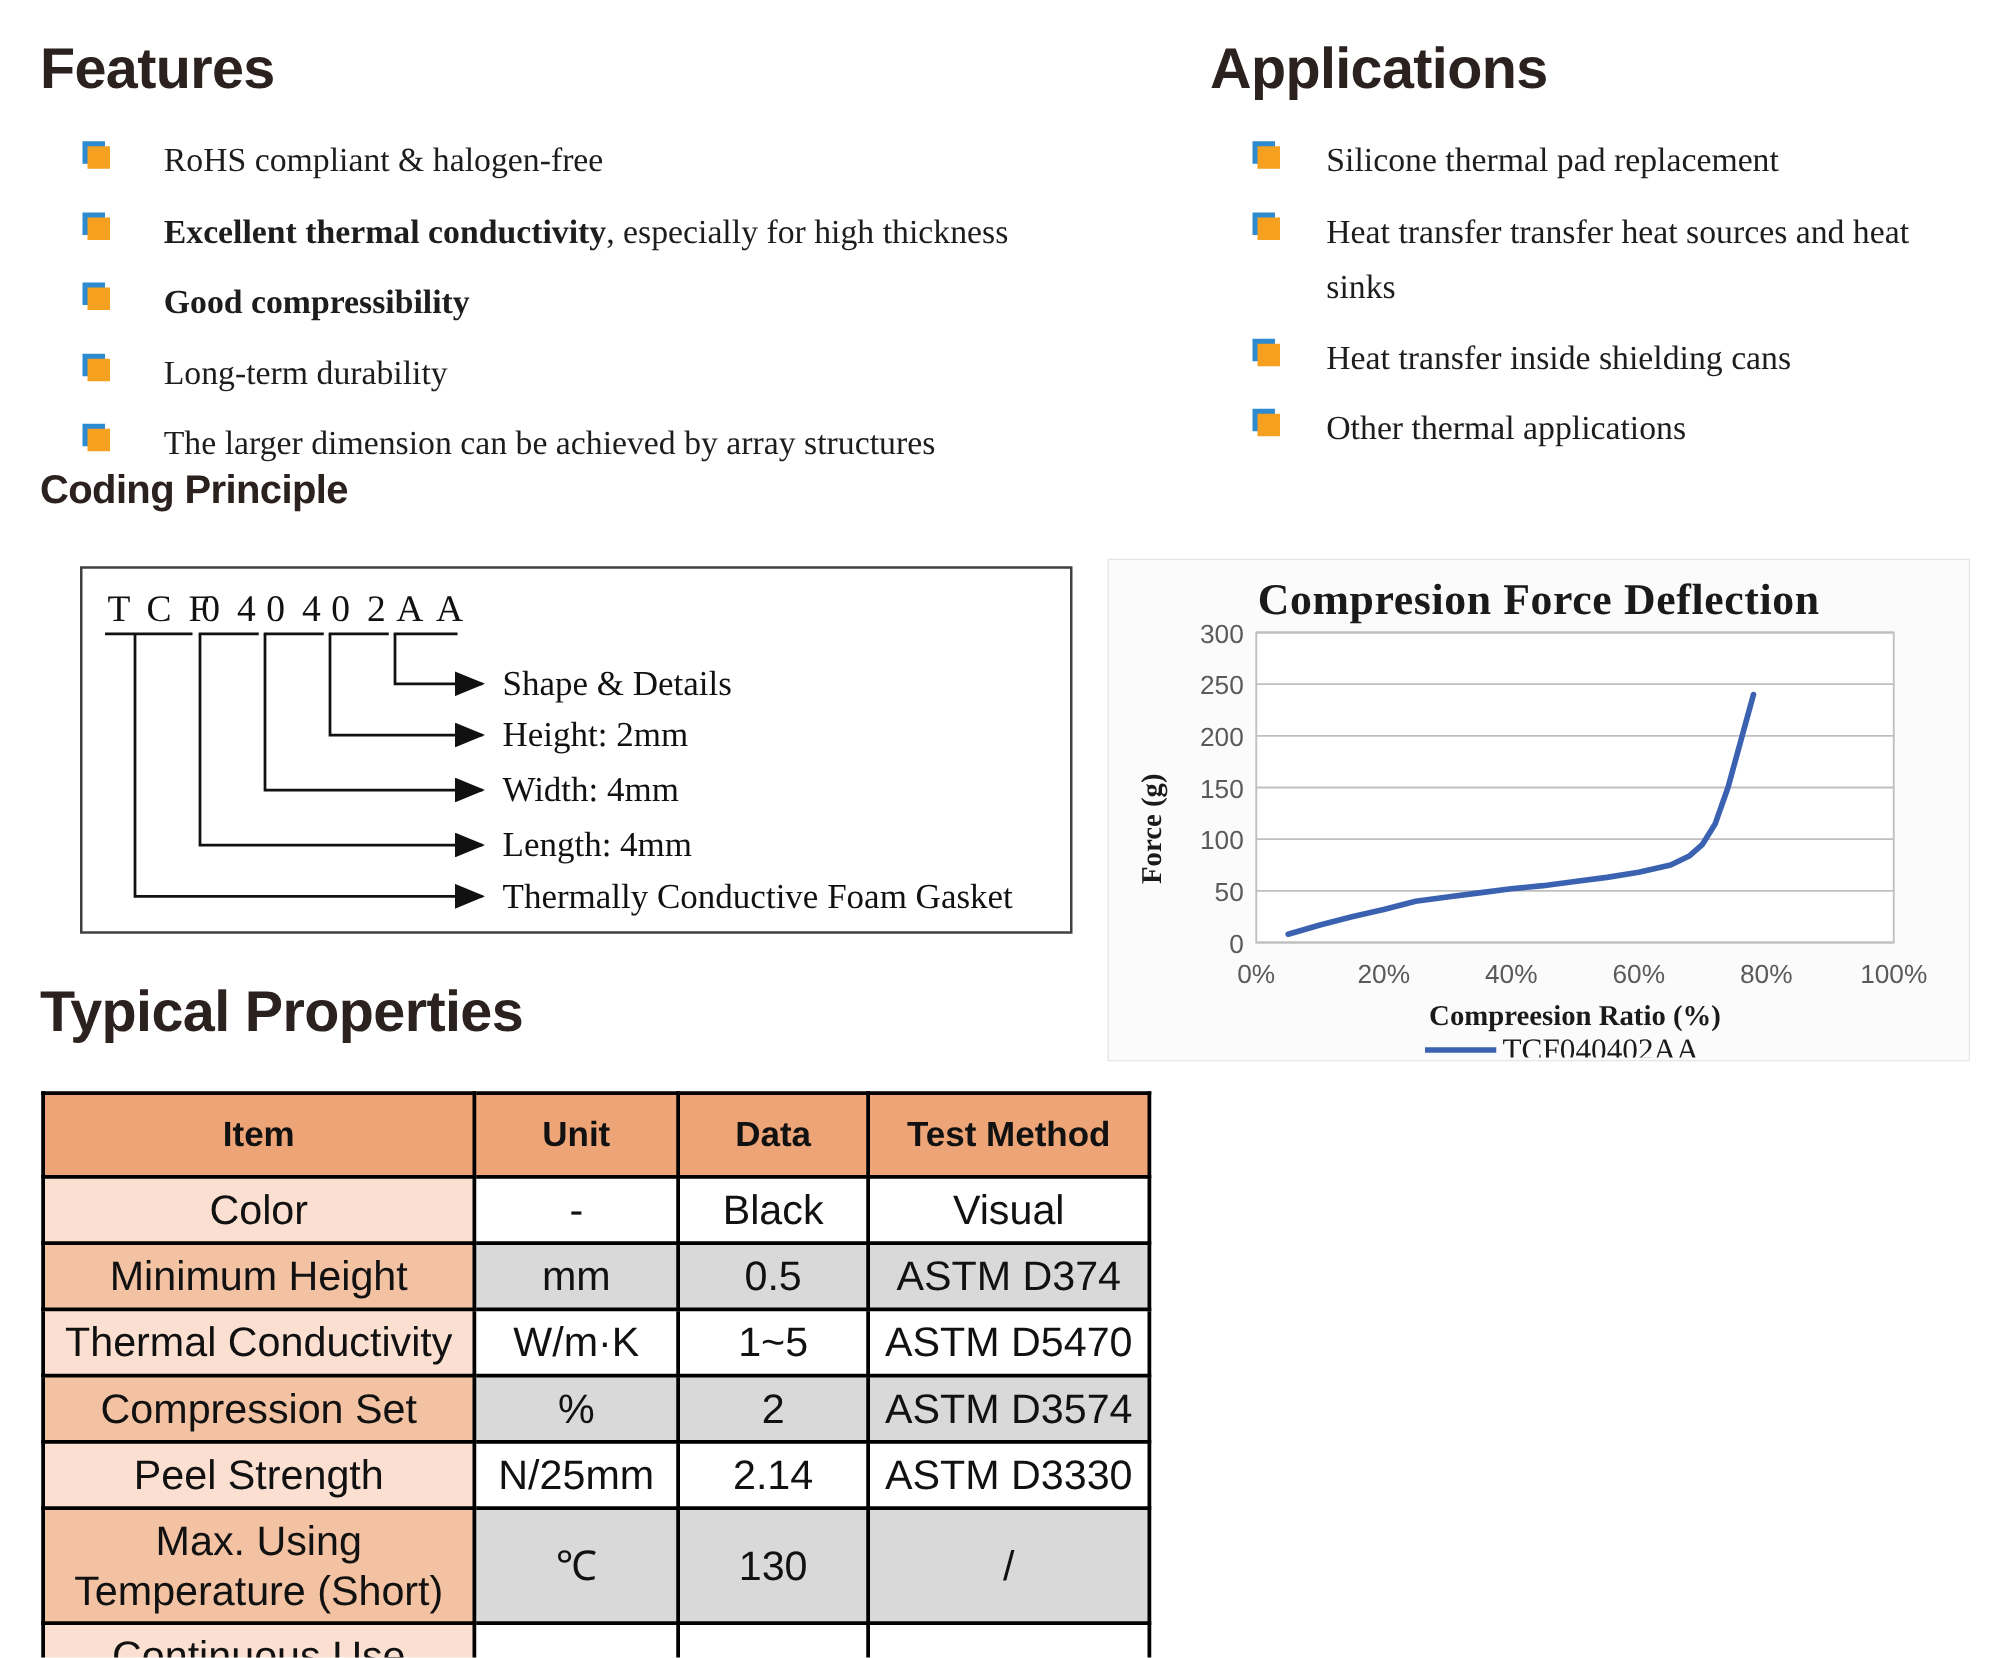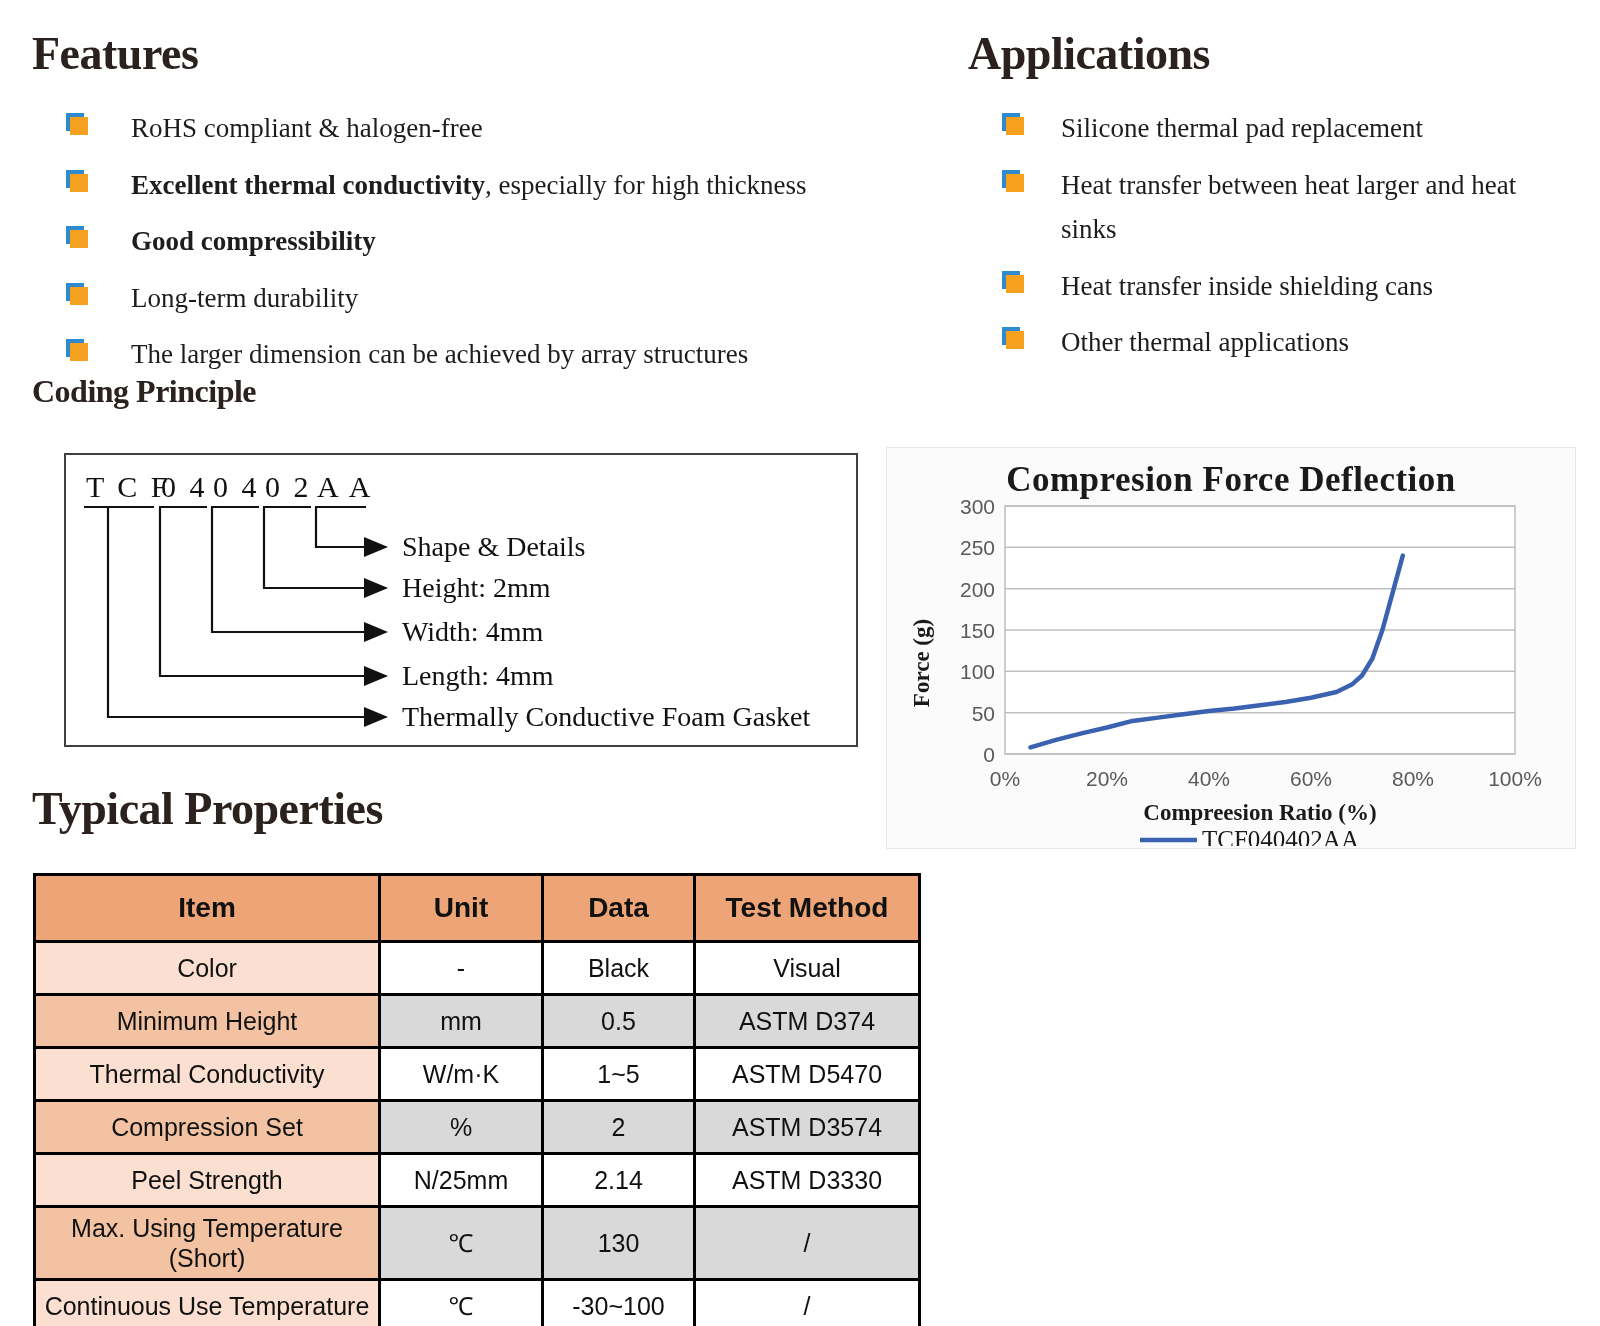--- a/index.html
+++ b/index.html
@@ -11,21 +11,21 @@
     width: 1600px;
     height: 1326px;
     position: relative;
     font-family: "Liberation Serif", serif;
     overflow: hidden;
   }
 
   
   .heading {
     position: absolute;
-    font-family: Liberation Serif, serif;
+    font-family: Liberation Sans, sans-serif;
     font-weight: bold;
     color: #2b211e;
     letter-spacing: -0.5px;
     white-space: nowrap;
   }
   #features-heading  { left: 32px;  top: 27px;  font-size: 46px; }
   #applications-heading { left: 968px; top: 27px; font-size: 46px; }
   #coding-heading    { left: 32px;  top: 373px; font-size: 32px; }
   #properties-heading{ left: 32px;  top: 782px; font-size: 46px; }
 
@@ -126,21 +126,21 @@
     left: 33px;
     top: 873px;
     width: 885px;
     border-collapse: collapse;
     font-family: "Liberation Sans", sans-serif;
     table-layout: fixed;
   }
   #props-table th, #props-table td {
     border: 3px solid #000000;
     text-align: center;
-    font-size: 25px;
+    font-size: 33px;
     color: #111111;
     padding: 5px 4px;
     line-height: 1.2;
   }
   #props-table th {
     font-weight: bold;
     font-size: 28px;
     background: #eda477;
     height: 54px;
   }
@@ -184,21 +184,21 @@
 
 <div class="heading" id="applications-heading">Applications</div>
 
 <div class="bullet-list" id="applications-list">
   <div class="bullet-row">
     <span class="bullet-marker"></span>
     <span class="bullet-text">Silicone thermal pad replacement</span>
   </div>
   <div class="bullet-row">
     <span class="bullet-marker"></span>
-    <span class="bullet-text">Heat transfer between heat larger and heat sinks</span>
+    <span class="bullet-text">Heat transfer transfer heat sources and heat sinks</span>
   </div>
   <div class="bullet-row">
     <span class="bullet-marker"></span>
     <span class="bullet-text">Heat transfer inside shielding cans</span>
   </div>
   <div class="bullet-row">
     <span class="bullet-marker"></span>
     <span class="bullet-text">Other thermal applications</span>
   </div>
 </div>

